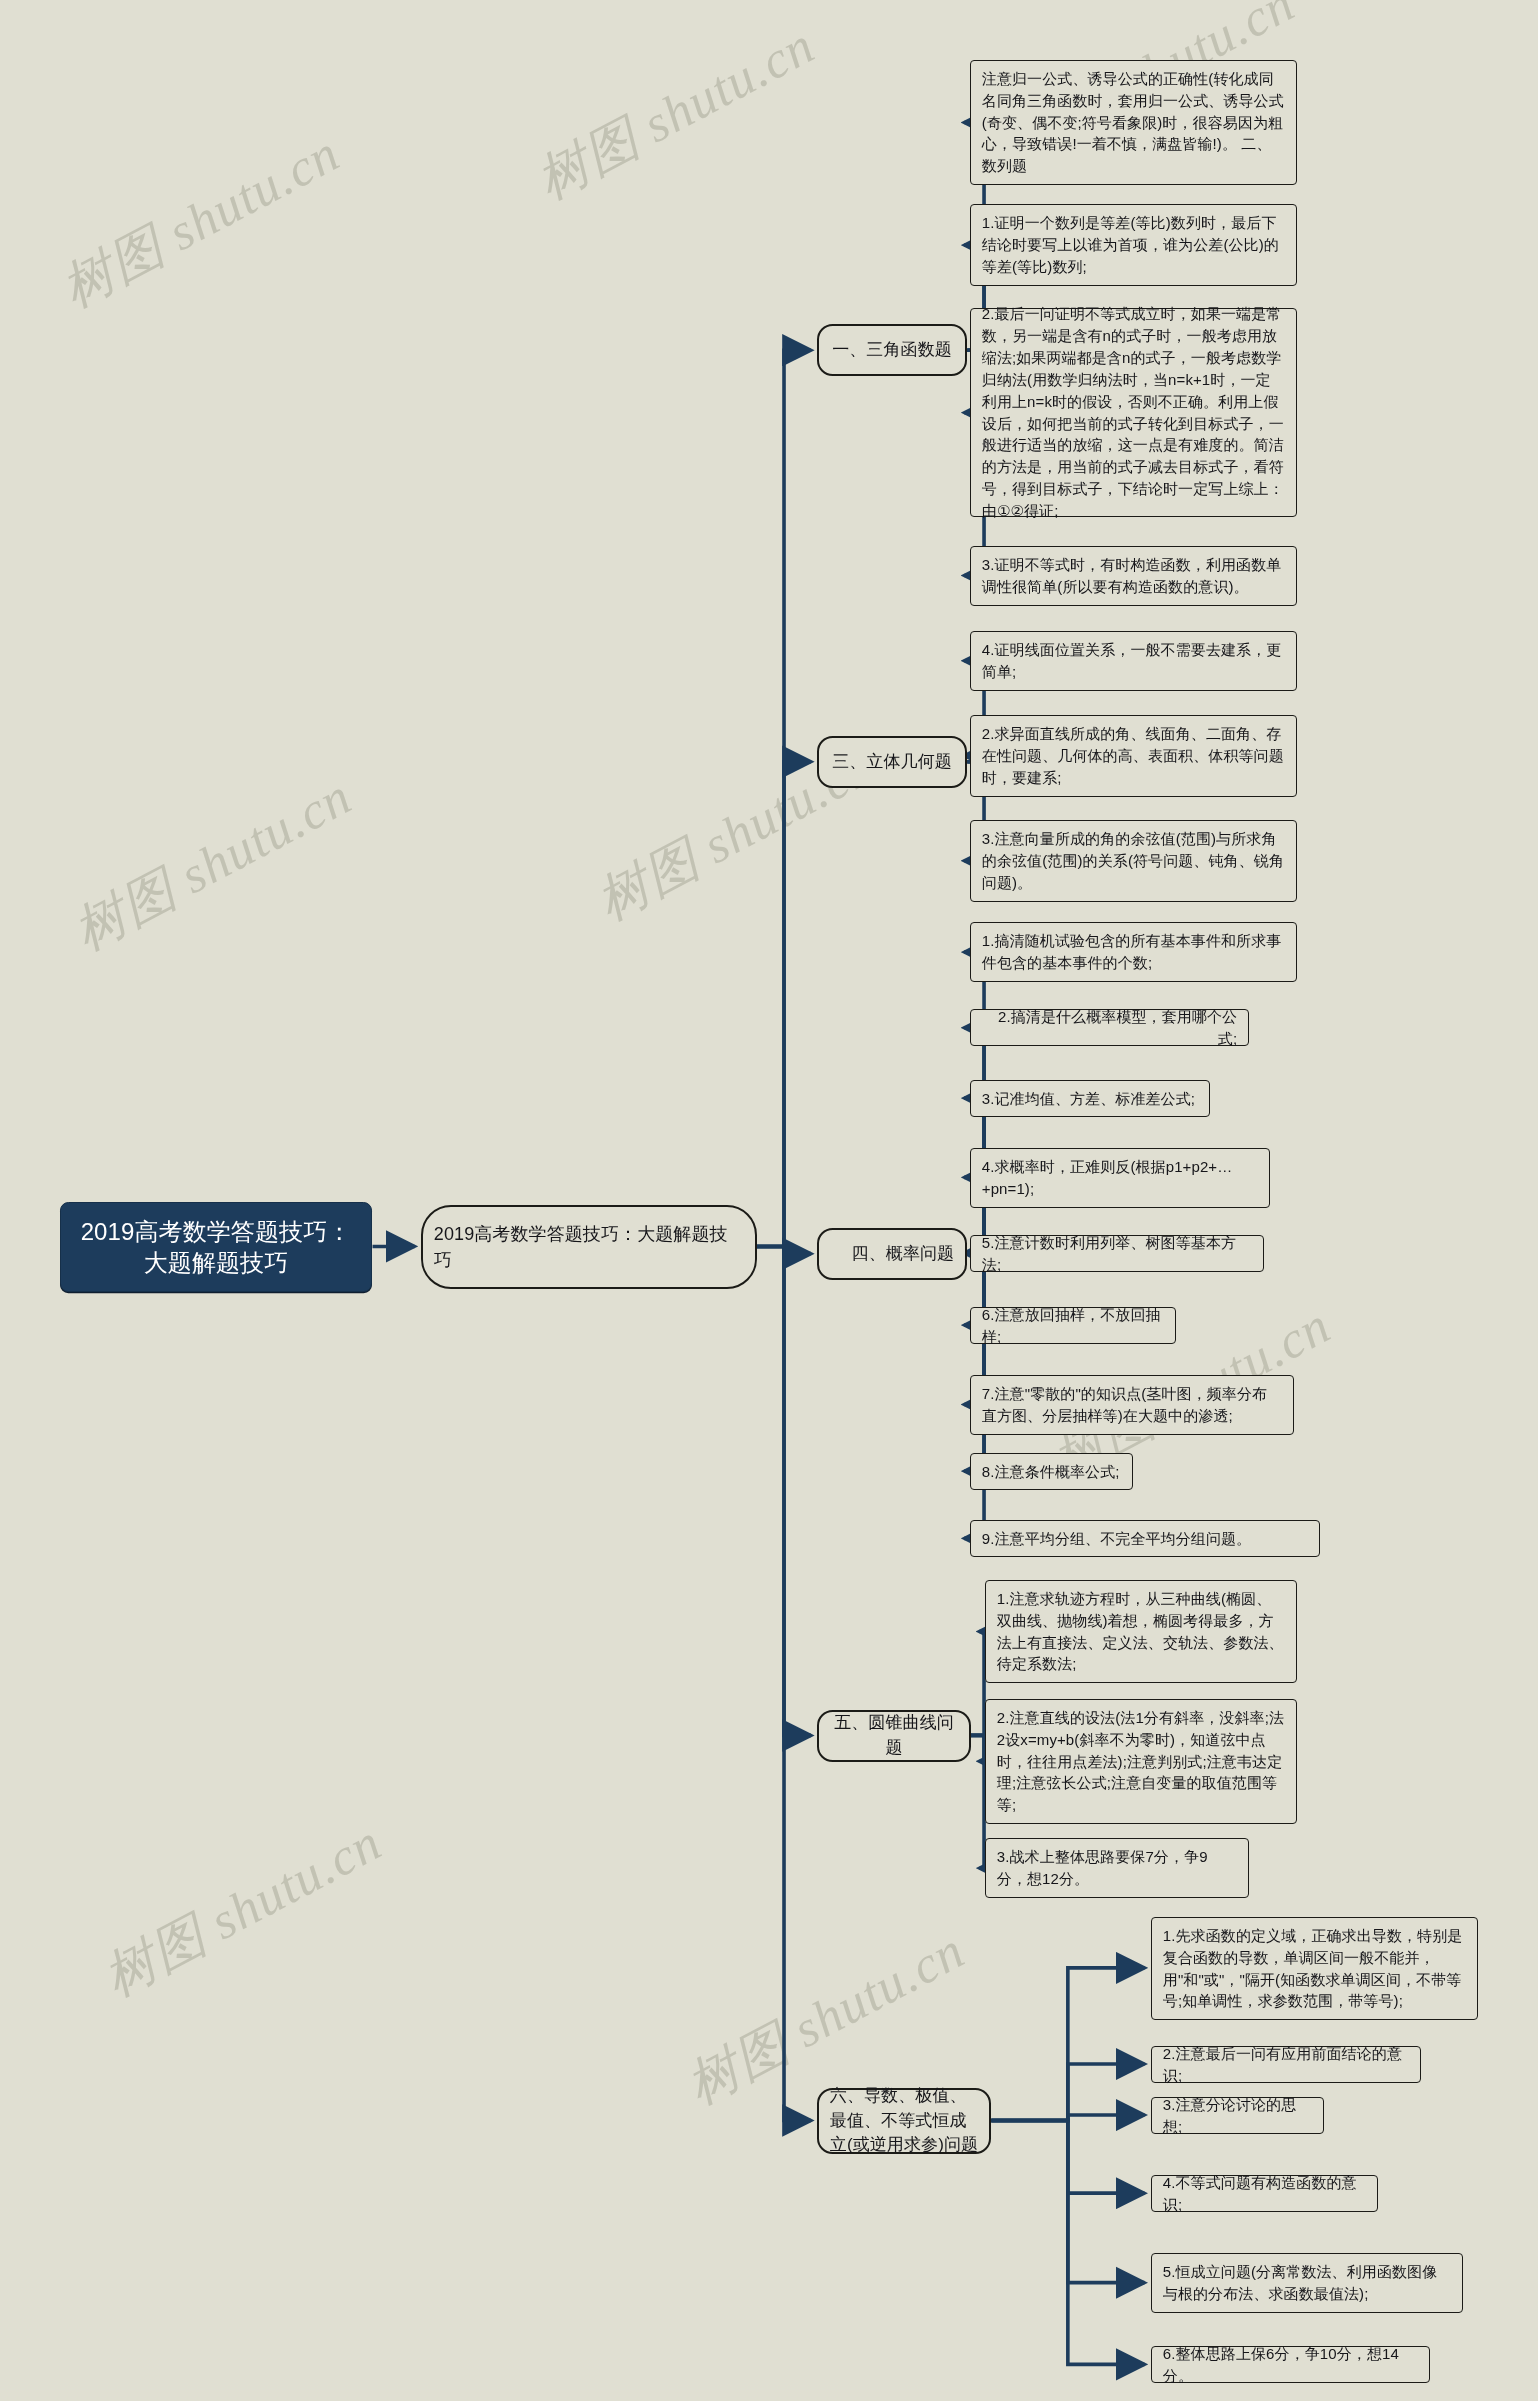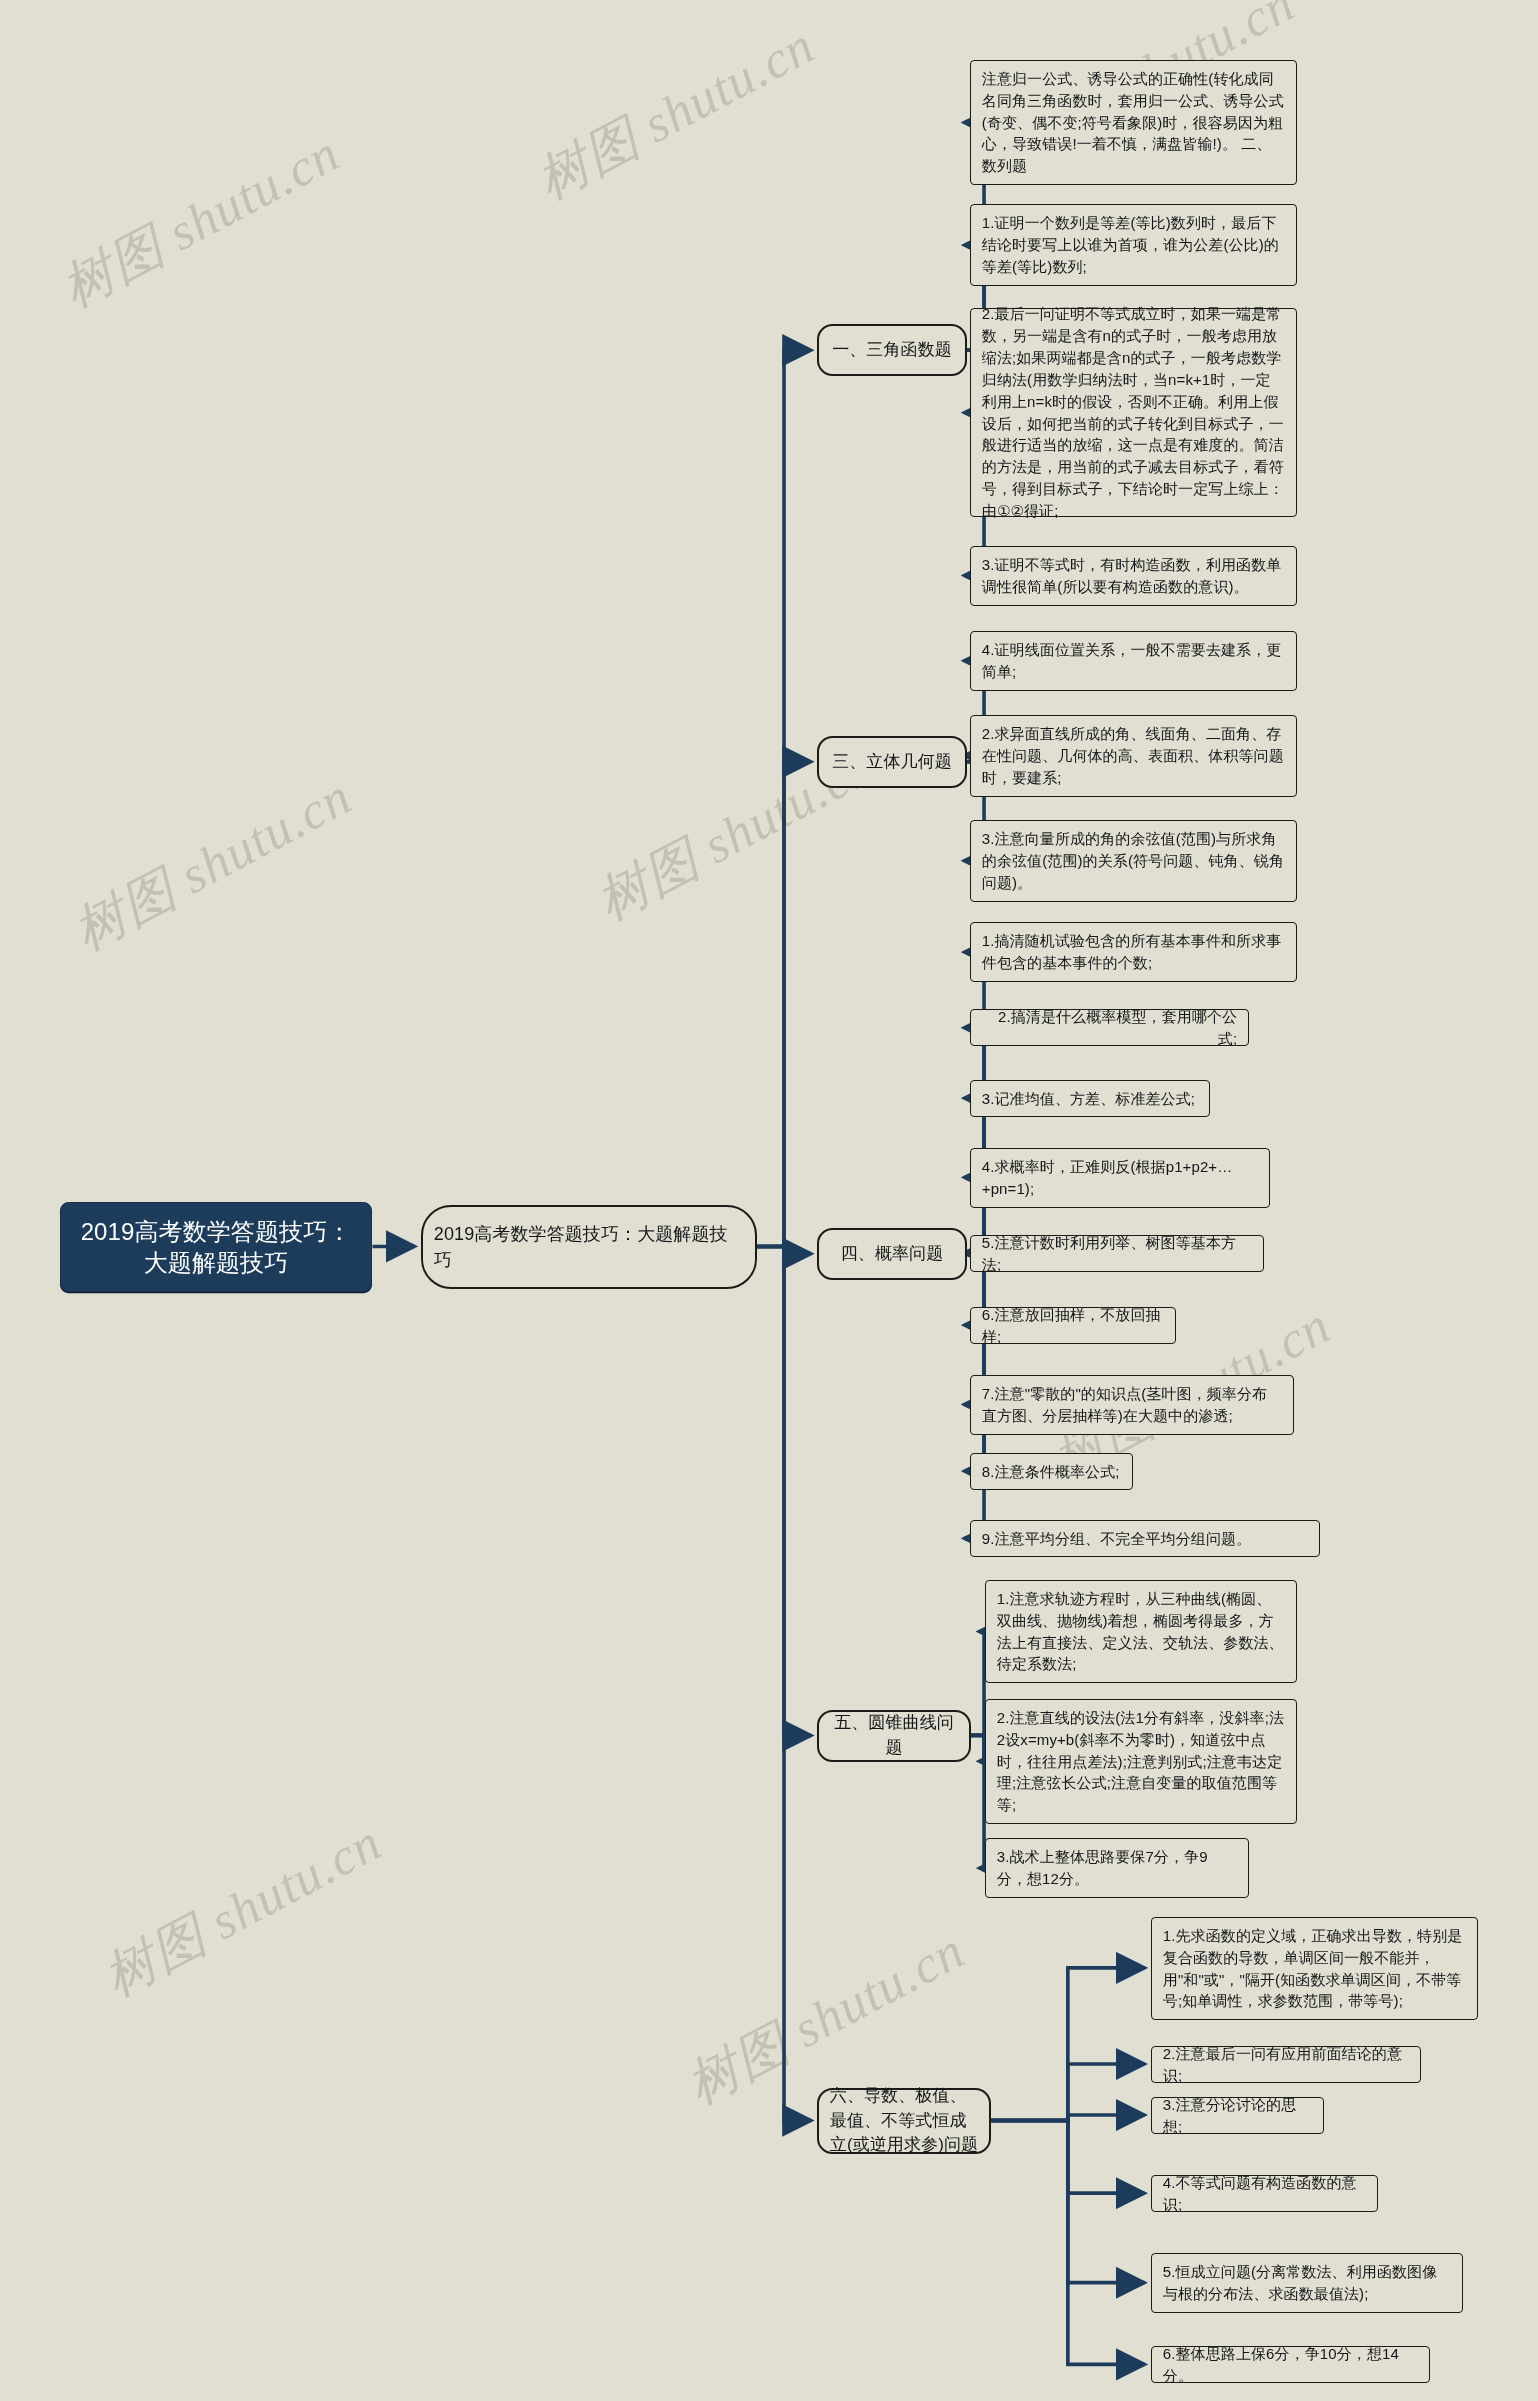--- a/index.html
+++ b/index.html
@@ -121,21 +121,21 @@
 <div class="node lvl2" style="left:421px;top:1205px;width:336px;height:84px;">
   <span>2019高考数学答题技巧：大题解题技巧</span>
 </div>
 
 <div class="node cat" style="left:817px;top:324px;width:150px;height:52px;justify-content:flex-start;text-align:center;">
   <span>一、三角函数题</span>
 </div>
 <div class="node cat" style="left:817px;top:736px;width:150px;height:52px;justify-content:center;text-align:center;">
   <span>三、立体几何题</span>
 </div>
-<div class="node cat" style="left:817px;top:1228px;width:150px;height:52px;justify-content:center;text-align:center;">
+<div class="node cat" style="left:817px;top:1228px;width:150px;height:52px;justify-content:center;text-align:right;">
   <span>四、概率问题</span>
 </div>
 <div class="node cat" style="left:817px;top:1710px;width:154px;height:52px;justify-content:center;text-align:center;">
   <span>五、圆锥曲线问题</span>
 </div>
 <div class="node cat" style="left:817px;top:2088px;width:174px;height:66px;">
   <span>六、导数、极值、最值、不等式恒成立(或逆用求参)问题</span>
 </div>
 
 <div class="node leaf" style="left:970px;top:60px;width:327px;height:125px;">

